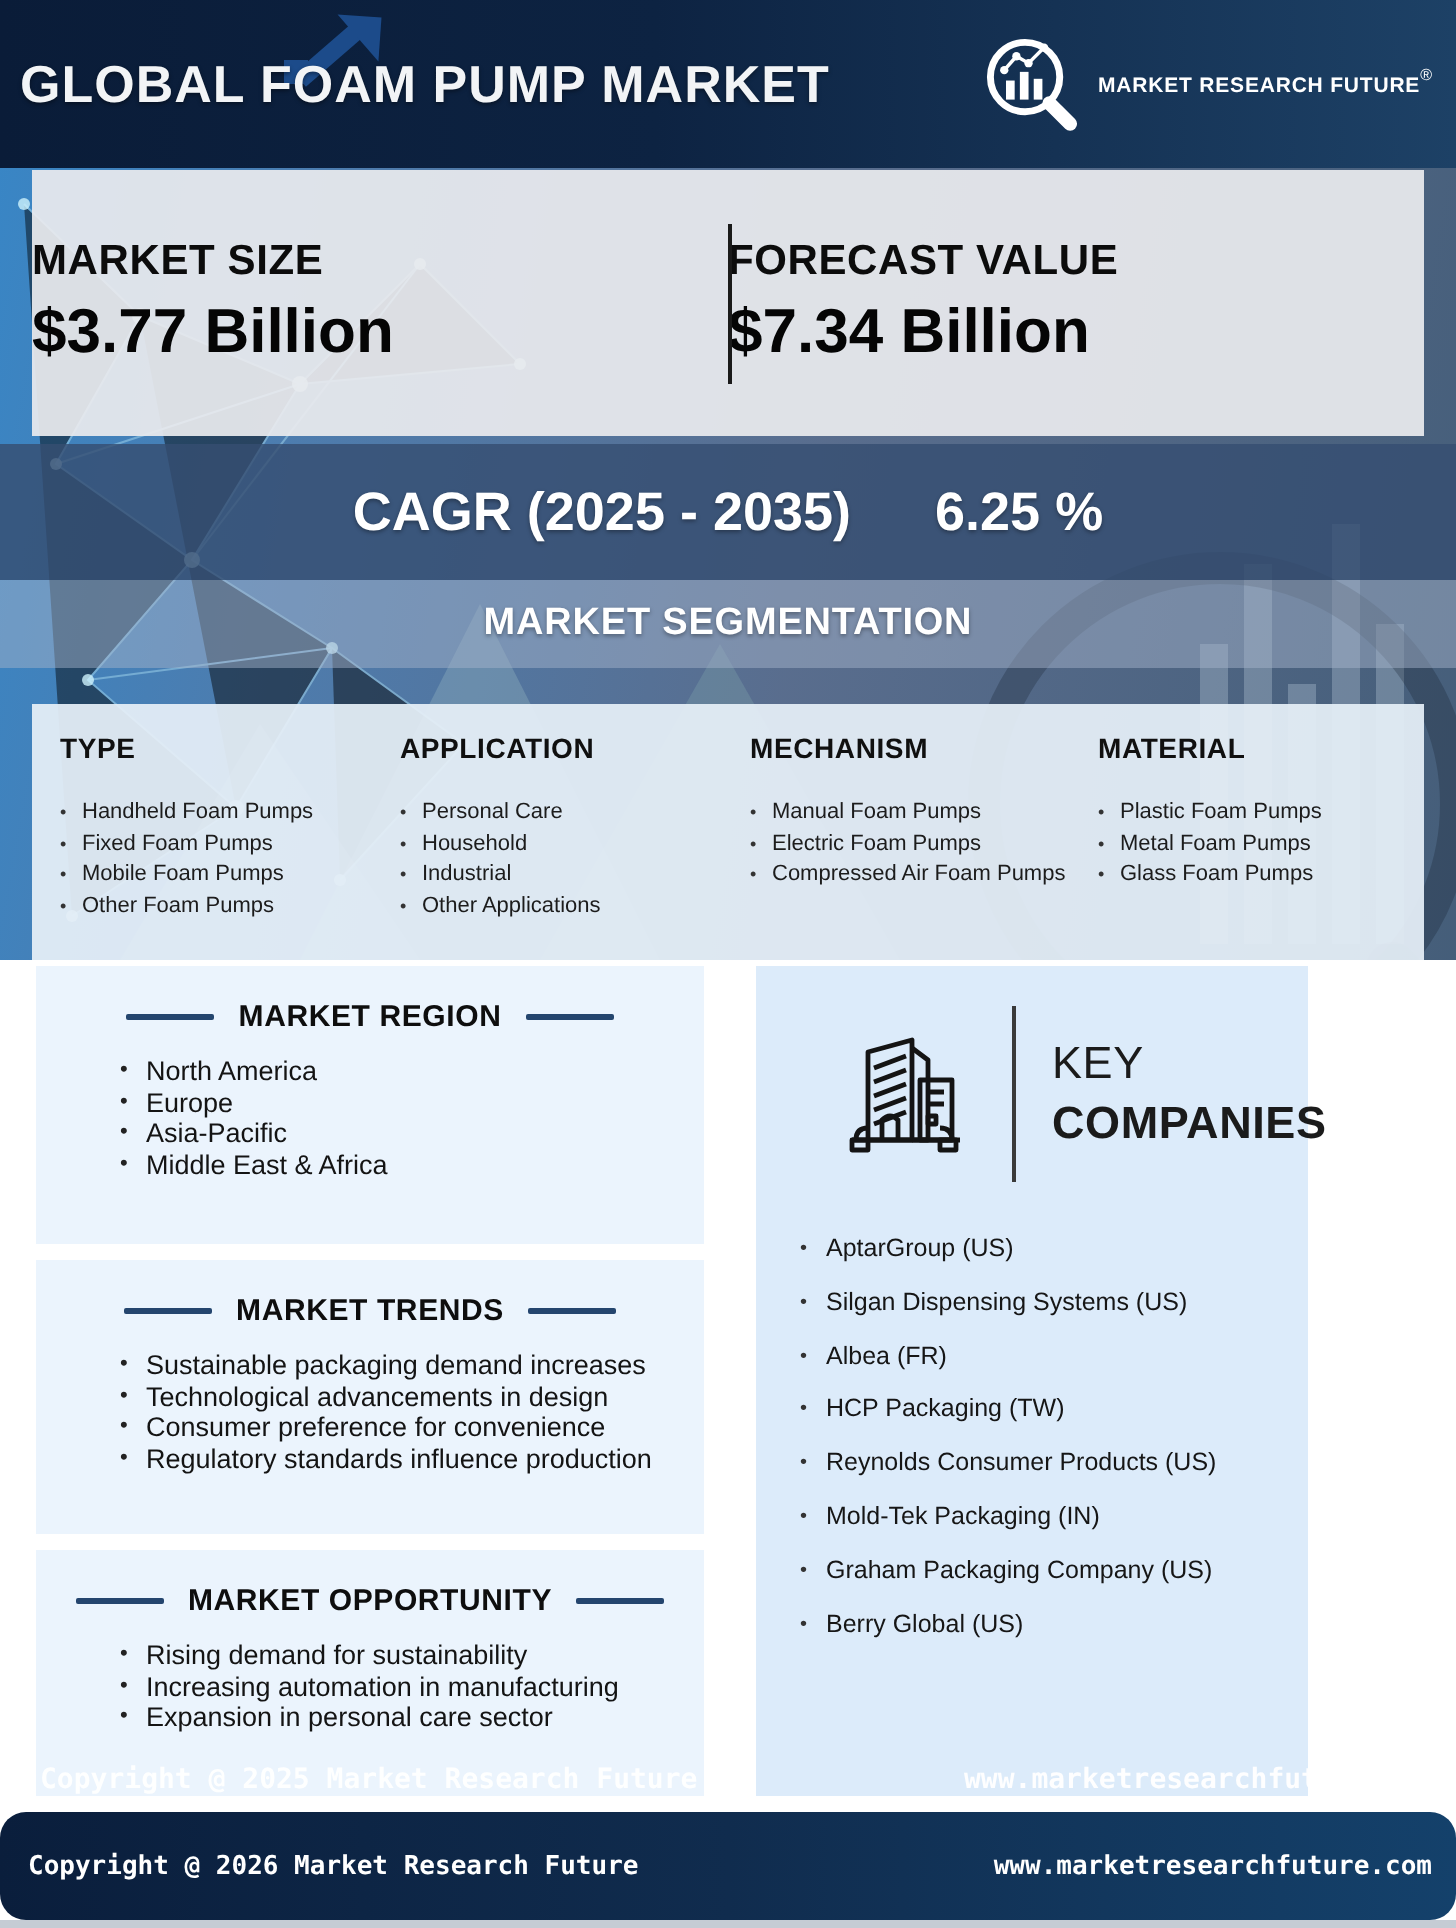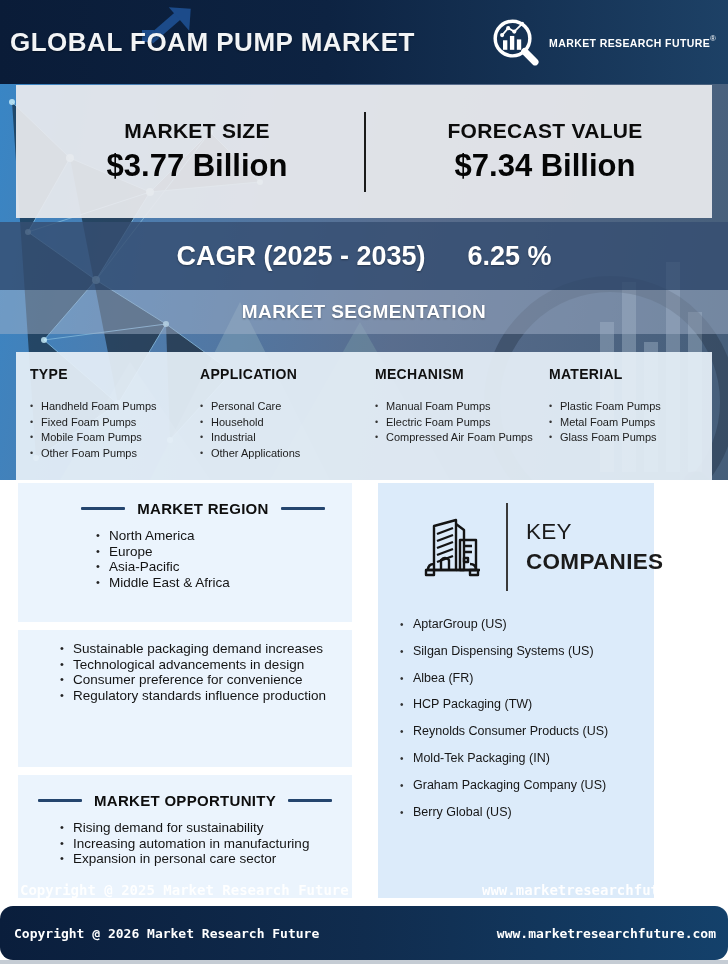--- a/index.html
+++ b/index.html
@@ -32,21 +32,21 @@
     background:
       linear-gradient(100deg, rgba(46,127,194,.95) 0%, rgba(58,110,165,.9) 22%, rgba(66,89,126,.88) 55%, rgba(53,80,110,.92) 100%);
     overflow:hidden;
   }
   .hero-deco { position:absolute; top:0; left:0; z-index:0; }
   .stats-panel {
     position:absolute; top:13px; left:16px; right:16px; height:133px;
     background:rgba(233,235,238,.93);
     display:flex; z-index:2;
   }
-  .stat-half { flex:1; display:flex; flex-direction:column; align-items:center; justify-content:center; gap:5px;padding-left:14px; }
+  .stat-half { flex:1; display:flex; flex-direction:column; align-items:flex-start; justify-content:center; gap:5px; }
   .stat-label { color:#0c0c0c; font-size:21px; font-weight:bold; letter-spacing:.3px; }
   .stat-value { color:#050505; font-size:31px; font-weight:bold; }
   .stats-divider {
     position:absolute; left:50%; top:27px; width:1.5px; height:80px; background:#1a1a1a;
   }
   .cagr-band {
     position:absolute; top:150px; left:0; width:728px; height:68px;
     background:rgba(54,78,114,.82);
     display:flex; align-items:center; justify-content:center; gap:42px; z-index:2;
   }
@@ -68,21 +68,21 @@
   .seg-col-4 { left:533px; width:158px; }
   .seg-heading { margin-top:14px; color:#101010; font-size:14px; font-weight:bold; letter-spacing:.3px; }
   ul.bullets { list-style:none; }
   .seg-list { margin-top:17px; }
   .seg-list li { position:relative; padding-left:11px; font-size:11px; color:#1c1c1c; line-height:15.5px; }
   .seg-list li::before { content:"•"; position:absolute; left:0; top:0; font-size:9px; line-height:15.5px; color:#333; }
 
   
   .lower { position:absolute; top:480px; left:0; width:728px; height:426px; background:#ffffff; }
   .info-panel { position:absolute; left:18px; width:334px; background:#ebf4fd; }
-  .panel-region      { top:3px;   height:139px;padding-left:36px; }
+  .panel-region      { top:3px;   height:139px; }
   .panel-trends      { top:150px; height:137px; }
   .panel-opportunity { top:295px; height:123px; }
   .panel-heading-row { display:flex; align-items:center; justify-content:center; gap:12px; margin-top:17px; }
   .heading-dash { width:44px; height:3px; background:#24456e; border-radius:1px; flex:none; }
   .panel-heading { color:#0e0e0e; font-size:15px; font-weight:bold; letter-spacing:.3px; white-space:nowrap; }
   .panel-list { margin:11px 12px 0 42px; }
   .panel-list li { position:relative; padding-left:13px; font-size:13.5px; color:#141414; line-height:15.7px; }
   .panel-list li::before { content:"•"; position:absolute; left:0; top:0; font-size:11px; line-height:15.7px; color:#222; }
 
   .companies-panel { position:absolute; left:378px; top:3px; width:276px; height:415px; background:#dcebfa; }
@@ -252,20 +252,25 @@
       </div>
       <ul class="bullets panel-list">
           <li>North America</li>
           <li>Europe</li>
           <li>Asia-Pacific</li>
           <li>Middle East &amp; Africa</li>
         </ul>
     </div>
 
     <div class="info-panel panel-trends">
+      <div class="panel-heading-row">
+        <span class="heading-dash"></span>
+        <span class="panel-heading">MARKET TRENDS</span>
+        <span class="heading-dash"></span>
+      </div>
       <ul class="bullets panel-list">
           <li>Sustainable packaging demand increases</li>
           <li>Technological advancements in design</li>
           <li>Consumer preference for convenience</li>
           <li>Regulatory standards influence production</li>
         </ul>
     </div>
 
     <div class="info-panel panel-opportunity">
       <div class="panel-heading-row">

